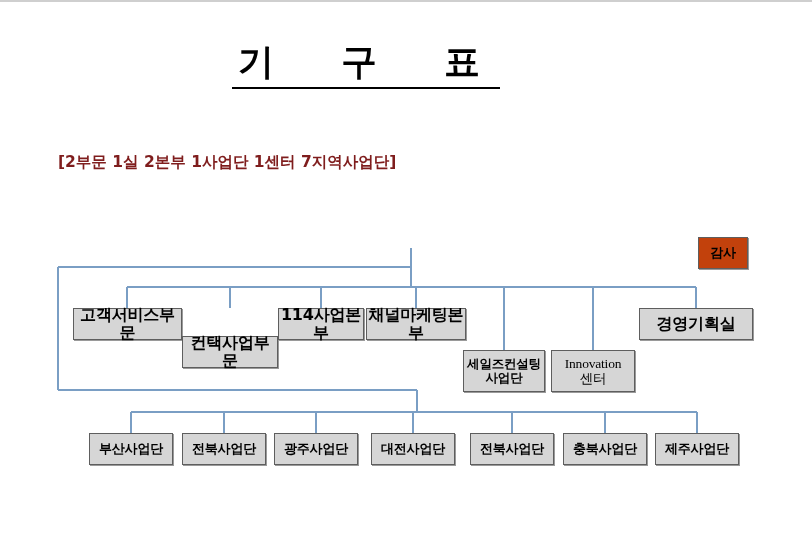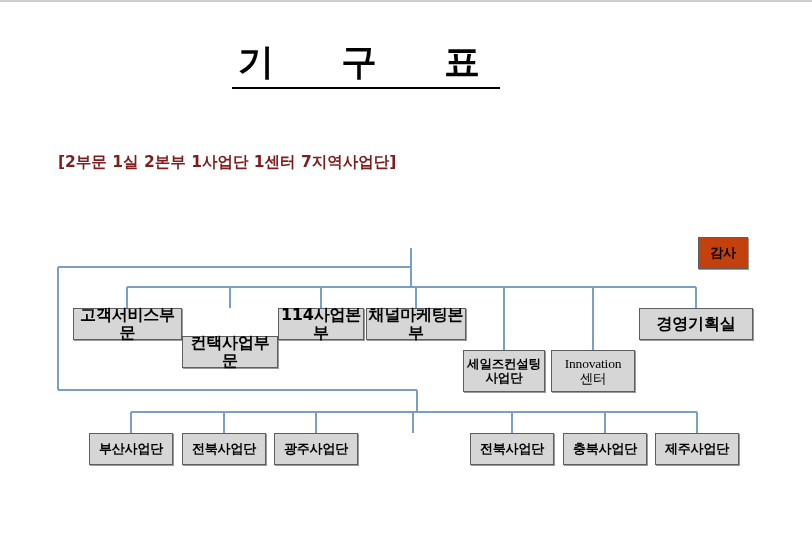--- a/index.html
+++ b/index.html
@@ -143,18 +143,19 @@
     <div class="node lvl-div" style="left: 278px; top: 306px; width: 86px; height: 32px; background: rgb(214, 214, 214); border-color: rgb(94, 94, 94);">114사업본부</div>
     <div class="node lvl-div" style="left: 366px; top: 306px; width: 100px; height: 32px; background: rgb(214, 214, 214); border-color: rgb(94, 94, 94);">채널마케팅본부</div>
     <div class="node lvl-div" style="left: 639px; top: 306px; width: 114px; height: 32px; background: rgb(214, 214, 214); border-color: rgb(94, 94, 94);">경영기획실</div>
     <div class="node lvl-unit" style="left: 463px; top: 348px; width: 82px; height: 42px; background: rgb(214, 214, 214); border-color: rgb(94, 94, 94);">세일즈컨설팅
 사업단</div>
     <div class="node lvl-unit latin" style="left: 551px; top: 348px; width: 84px; height: 42px; background: rgb(214, 214, 214); border-color: rgb(94, 94, 94);">Innovation
 센터</div>
     <div class="node lvl-reg" style="left: 89px; top: 431px; width: 84px; height: 32px; background: rgb(214, 214, 214); border-color: rgb(94, 94, 94);">부산사업단</div>
     <div class="node lvl-reg" style="left: 182px; top: 431px; width: 84px; height: 32px; background: rgb(214, 214, 214); border-color: rgb(94, 94, 94);">전북사업단</div>
     <div class="node lvl-reg" style="left: 274px; top: 431px; width: 84px; height: 32px; background: rgb(214, 214, 214); border-color: rgb(94, 94, 94);">광주사업단</div>
+    <div class="node lvl-reg" style="left: 371px; top: 431px; width: 84px; height: 32px; background: rgb(214, 214, 214); border-color: rgb(94, 94, 94);">대전사업단</div>
     <div class="node lvl-reg" style="left: 470px; top: 431px; width: 84px; height: 32px; background: rgb(214, 214, 214); border-color: rgb(94, 94, 94);">전북사업단</div>
     <div class="node lvl-reg" style="left: 563px; top: 431px; width: 84px; height: 32px; background: rgb(214, 214, 214); border-color: rgb(94, 94, 94);">충북사업단</div>
     <div class="node lvl-reg" style="left: 655px; top: 431px; width: 84px; height: 32px; background: rgb(214, 214, 214); border-color: rgb(94, 94, 94);">제주사업단</div>
 
   </div>
 </div>
 
 </body></html>

